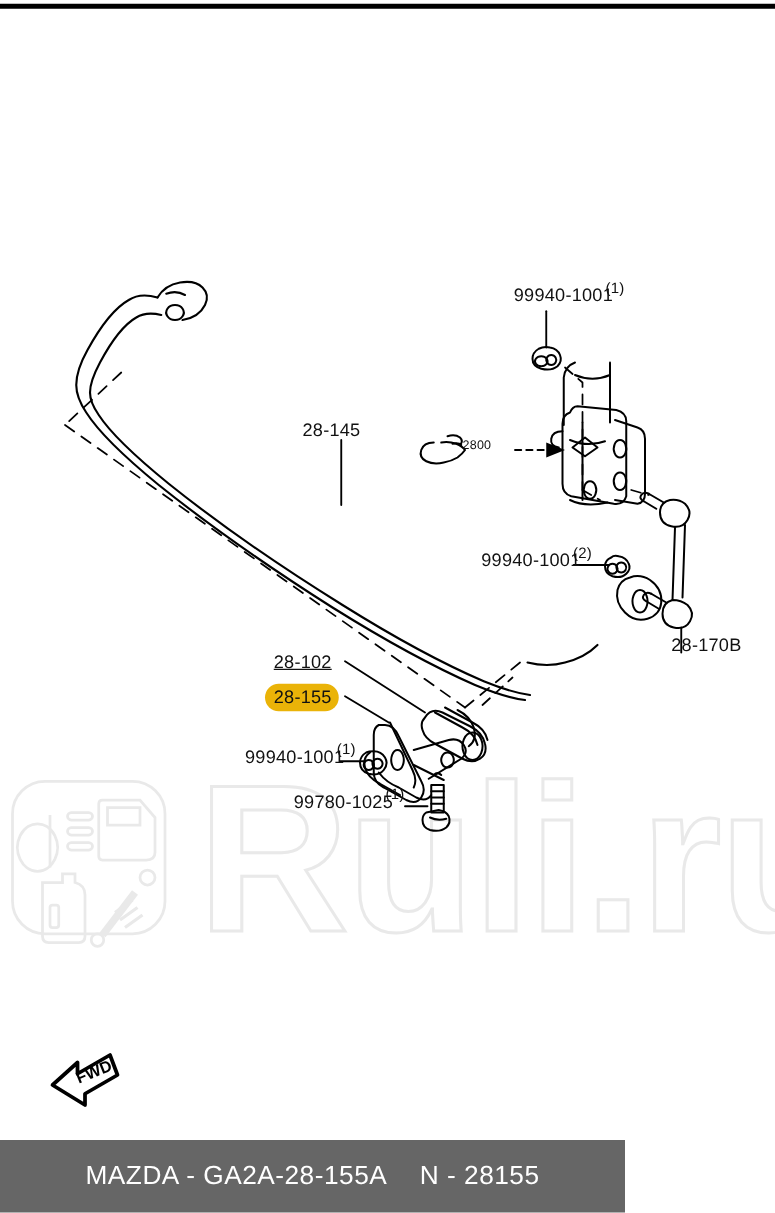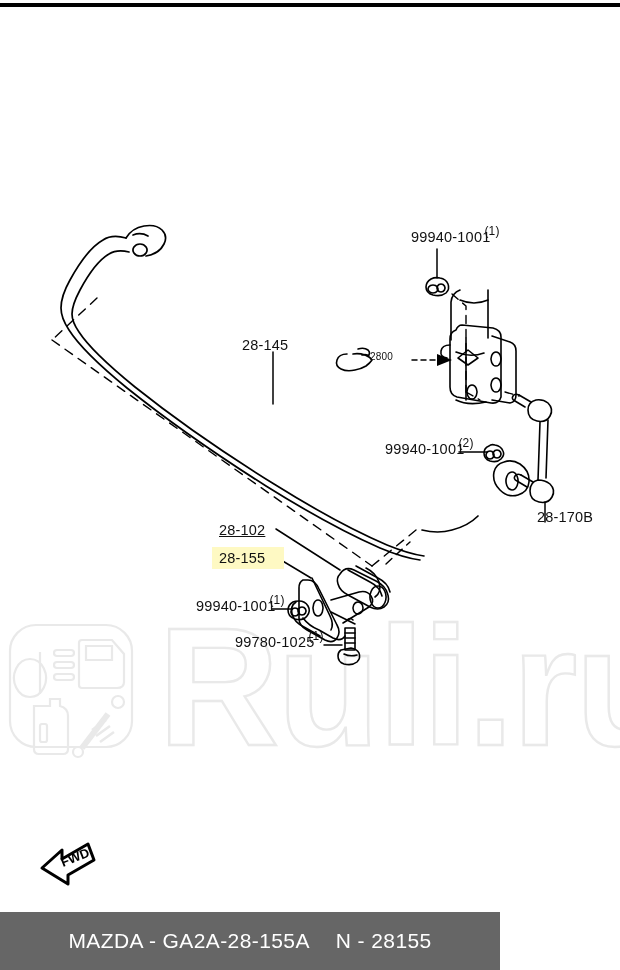--- a/index.html
+++ b/index.html
@@ -48,22 +48,23 @@
     white-space: nowrap;
     letter-spacing: 0.2px;
   }
   .label .sup {
     font-size: 12px;
     position: relative;
     top: -7px;
     left: -6px;
   }
   .label.hl {
-    background: #fef9c3;
-    padding: 3px 19px 3px 7px;
+    background: #eab308;
+    padding: 3px 6px 3px 7px;
+    border-radius: 11px;
   }
   .label.boxpad {
     padding: 3px 7px 3px 7px;
   }
   #footer-bar {
     position: absolute;
     left: 0;
     top: 912px;
     width: 500px;
     height: 58px;

